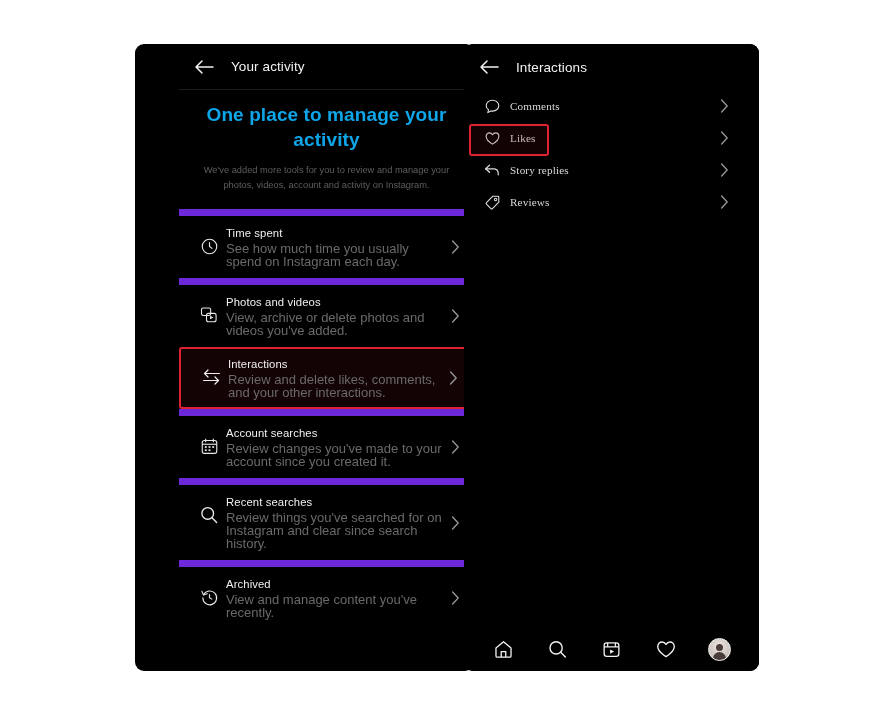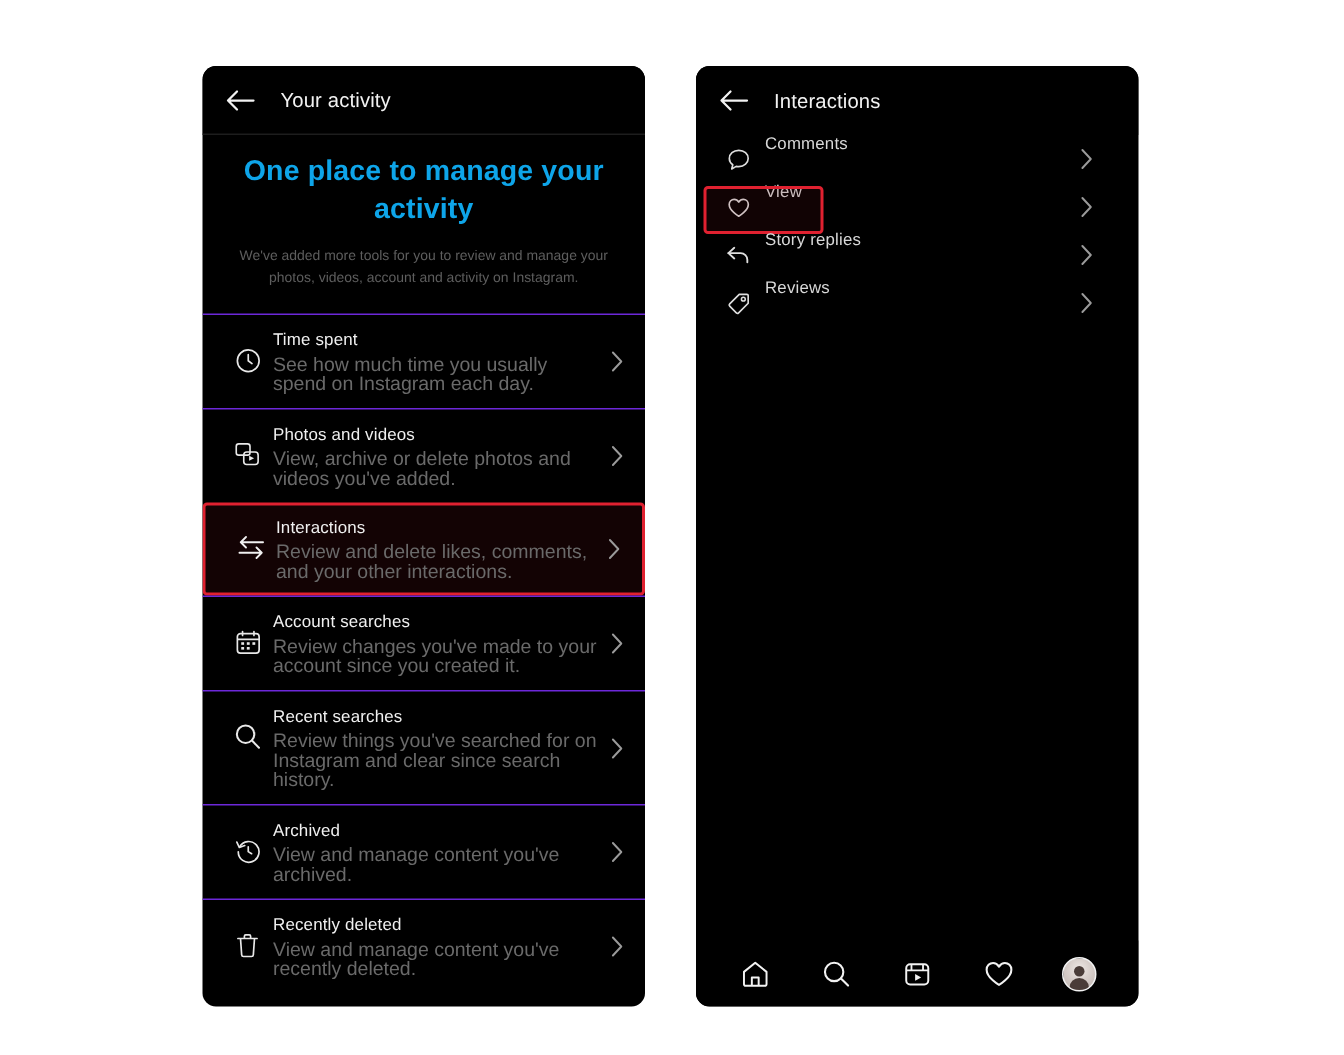--- a/index.html
+++ b/index.html
@@ -19,21 +19,21 @@
     background: #ffffff;
   }
 
   
   .phone {
     position: absolute;
     background: #000000;
     overflow: hidden;
     border-radius: 9px;
   }
-  #phone-left  { left: 135px; top: 44px; width: 295px; height: 627px; }
+  #phone-left  { left: 135px; top: 44px; width: 295px; height: 627px; padding-left: 44px; }
   #phone-right { left: 464px; top: 44px; width: 295px; height: 627px; }
 
   
   .app-header {
     display: flex;
     align-items: center;
     height: 46px;
     padding-left: 14px;
     box-sizing: border-box;
     background: #000000;
@@ -69,21 +69,21 @@
   }
 
   
   .list { display: block; }
   .row {
     position: relative;
     display: flex;
     align-items: flex-start;
     padding: 10px 12px 10px 13px;
     box-sizing: border-box;
-    border-top: 1px solid #6d28d9;
+    border-top: 7px solid #6d28d9;
     min-height: 54px;
   }
   .row-ico {
     flex: 0 0 34px;
     height: 34px;
     display: flex;
     align-items: center;
     justify-content: center;
     margin-top: 3px;
   }
@@ -114,24 +114,26 @@
     border: 2px solid #e02130;
     border-radius: 3px;
     background: rgba(120, 18, 26, 0.16);
     padding-top: 8px;
     padding-bottom: 8px;
   }
 
   
   .srow {
     display: flex;
+    align-items: center;
     height: 32px;
     padding: 0 28px 0 13px;
     box-sizing: border-box;
     position: relative;
+    font-family: Liberation Serif, serif;
   }
   .srow-ico {
     flex: 0 0 30px;
     display: flex;
     align-items: center;
     justify-content: center;
   }
   .srow-label {
     flex: 1 1 auto;
     color: #d8d8d8;
@@ -324,47 +326,29 @@
       <div class="row">
         <div class="row-ico">
           <svg width="19" height="19" viewBox="0 0 22 22">
             <path d="M4.3 7.6 A8 8 0 1 1 3.3 11.4" fill="none" stroke="#e8e8e8" stroke-width="1.3" stroke-linecap="round"></path>
             <path d="M2.2 3.9 L4.1 8.1 L8.3 6.6" fill="none" stroke="#e8e8e8" stroke-width="1.3" stroke-linecap="round" stroke-linejoin="round"></path>
             <path d="M11 7.6 V11.3 L13.6 12.9" fill="none" stroke="#e8e8e8" stroke-width="1.3" stroke-linecap="round"></path>
           </svg>
         </div>
         <div class="row-body">
           <div class="row-title">Archived</div>
-          <div class="row-sub">View and manage content you've archived.</div>
-        </div>
-        <div class="row-chev">
-          <svg width="9" height="14" viewBox="0 0 9 14">
-              <path d="M1.6 1 L7.2 7 L1.6 13" fill="none" stroke="#9a9a9a" stroke-width="1.3" stroke-linecap="round" stroke-linejoin="round"></path>
-            </svg>
-        </div>
-      </div>
-
-      <div class="row">
-        <div class="row-ico">
-          <svg width="18" height="19" viewBox="0 0 20 22">
-            <path d="M2.6 5.4 H17.4" stroke="#e8e8e8" stroke-width="1.3" stroke-linecap="round"></path>
-            <path d="M7.6 5.4 V3.6 A1 1 0 0 1 8.6 2.6 H11.4 A1 1 0 0 1 12.4 3.6 V5.4" fill="none" stroke="#e8e8e8" stroke-width="1.3"></path>
-            <path d="M4.6 5.4 L5.5 18 A1.4 1.4 0 0 0 6.9 19.3 H13.1 A1.4 1.4 0 0 0 14.5 18 L15.4 5.4" fill="none" stroke="#e8e8e8" stroke-width="1.3" stroke-linejoin="round"></path>
-          </svg>
-        </div>
-        <div class="row-body">
-          <div class="row-title">Recently deleted</div>
-          <div class="row-sub">View and manage content you've recently deleted.</div>
-        </div>
-        <div class="row-chev">
-          <svg width="9" height="14" viewBox="0 0 9 14">
-              <path d="M1.6 1 L7.2 7 L1.6 13" fill="none" stroke="#9a9a9a" stroke-width="1.3" stroke-linecap="round" stroke-linejoin="round"></path>
-            </svg>
-        </div>
-      </div>
+          <div class="row-sub">View and manage content you've recently.</div>
+        </div>
+        <div class="row-chev">
+          <svg width="9" height="14" viewBox="0 0 9 14">
+              <path d="M1.6 1 L7.2 7 L1.6 13" fill="none" stroke="#9a9a9a" stroke-width="1.3" stroke-linecap="round" stroke-linejoin="round"></path>
+            </svg>
+        </div>
+      </div>
+
 
     </div>
   </div>
 
   <div class="phone" id="phone-right">
 
     <div class="app-header">
       <div class="back-arrow">
         <svg width="20" height="16" viewBox="0 0 20 16">
           <path d="M8 2 L2 8 L8 14 M2 8 H19" fill="none" stroke="#f2f2f2" stroke-width="1.5" stroke-linecap="round" stroke-linejoin="round"></path>
@@ -389,21 +373,21 @@
         </div>
       </div>
 
       <div class="srow">
         <div class="hl-box"></div>
         <div class="srow-ico">
           <svg width="17" height="17" viewBox="0 0 20 20">
             <path d="M10 16.6 C10 16.6 2.5 12.3 2.5 7.4 C2.5 5.1 4.3 3.4 6.4 3.4 C7.9 3.4 9.2 4.3 10 5.6 C10.8 4.3 12.1 3.4 13.6 3.4 C15.7 3.4 17.5 5.1 17.5 7.4 C17.5 12.3 10 16.6 10 16.6 Z" fill="none" stroke="#dedede" stroke-width="1.3" stroke-linejoin="round"></path>
           </svg>
         </div>
-        <div class="srow-label">View</div>
+        <div class="srow-label">Likes</div>
         <div class="srow-chev">
           <svg width="9" height="14" viewBox="0 0 9 14">
               <path d="M1.6 1 L7.2 7 L1.6 13" fill="none" stroke="#9a9a9a" stroke-width="1.3" stroke-linecap="round" stroke-linejoin="round"></path>
             </svg>
         </div>
       </div>
 
       <div class="srow">
         <div class="srow-ico">
           <svg width="18" height="16" viewBox="0 0 20 18">

